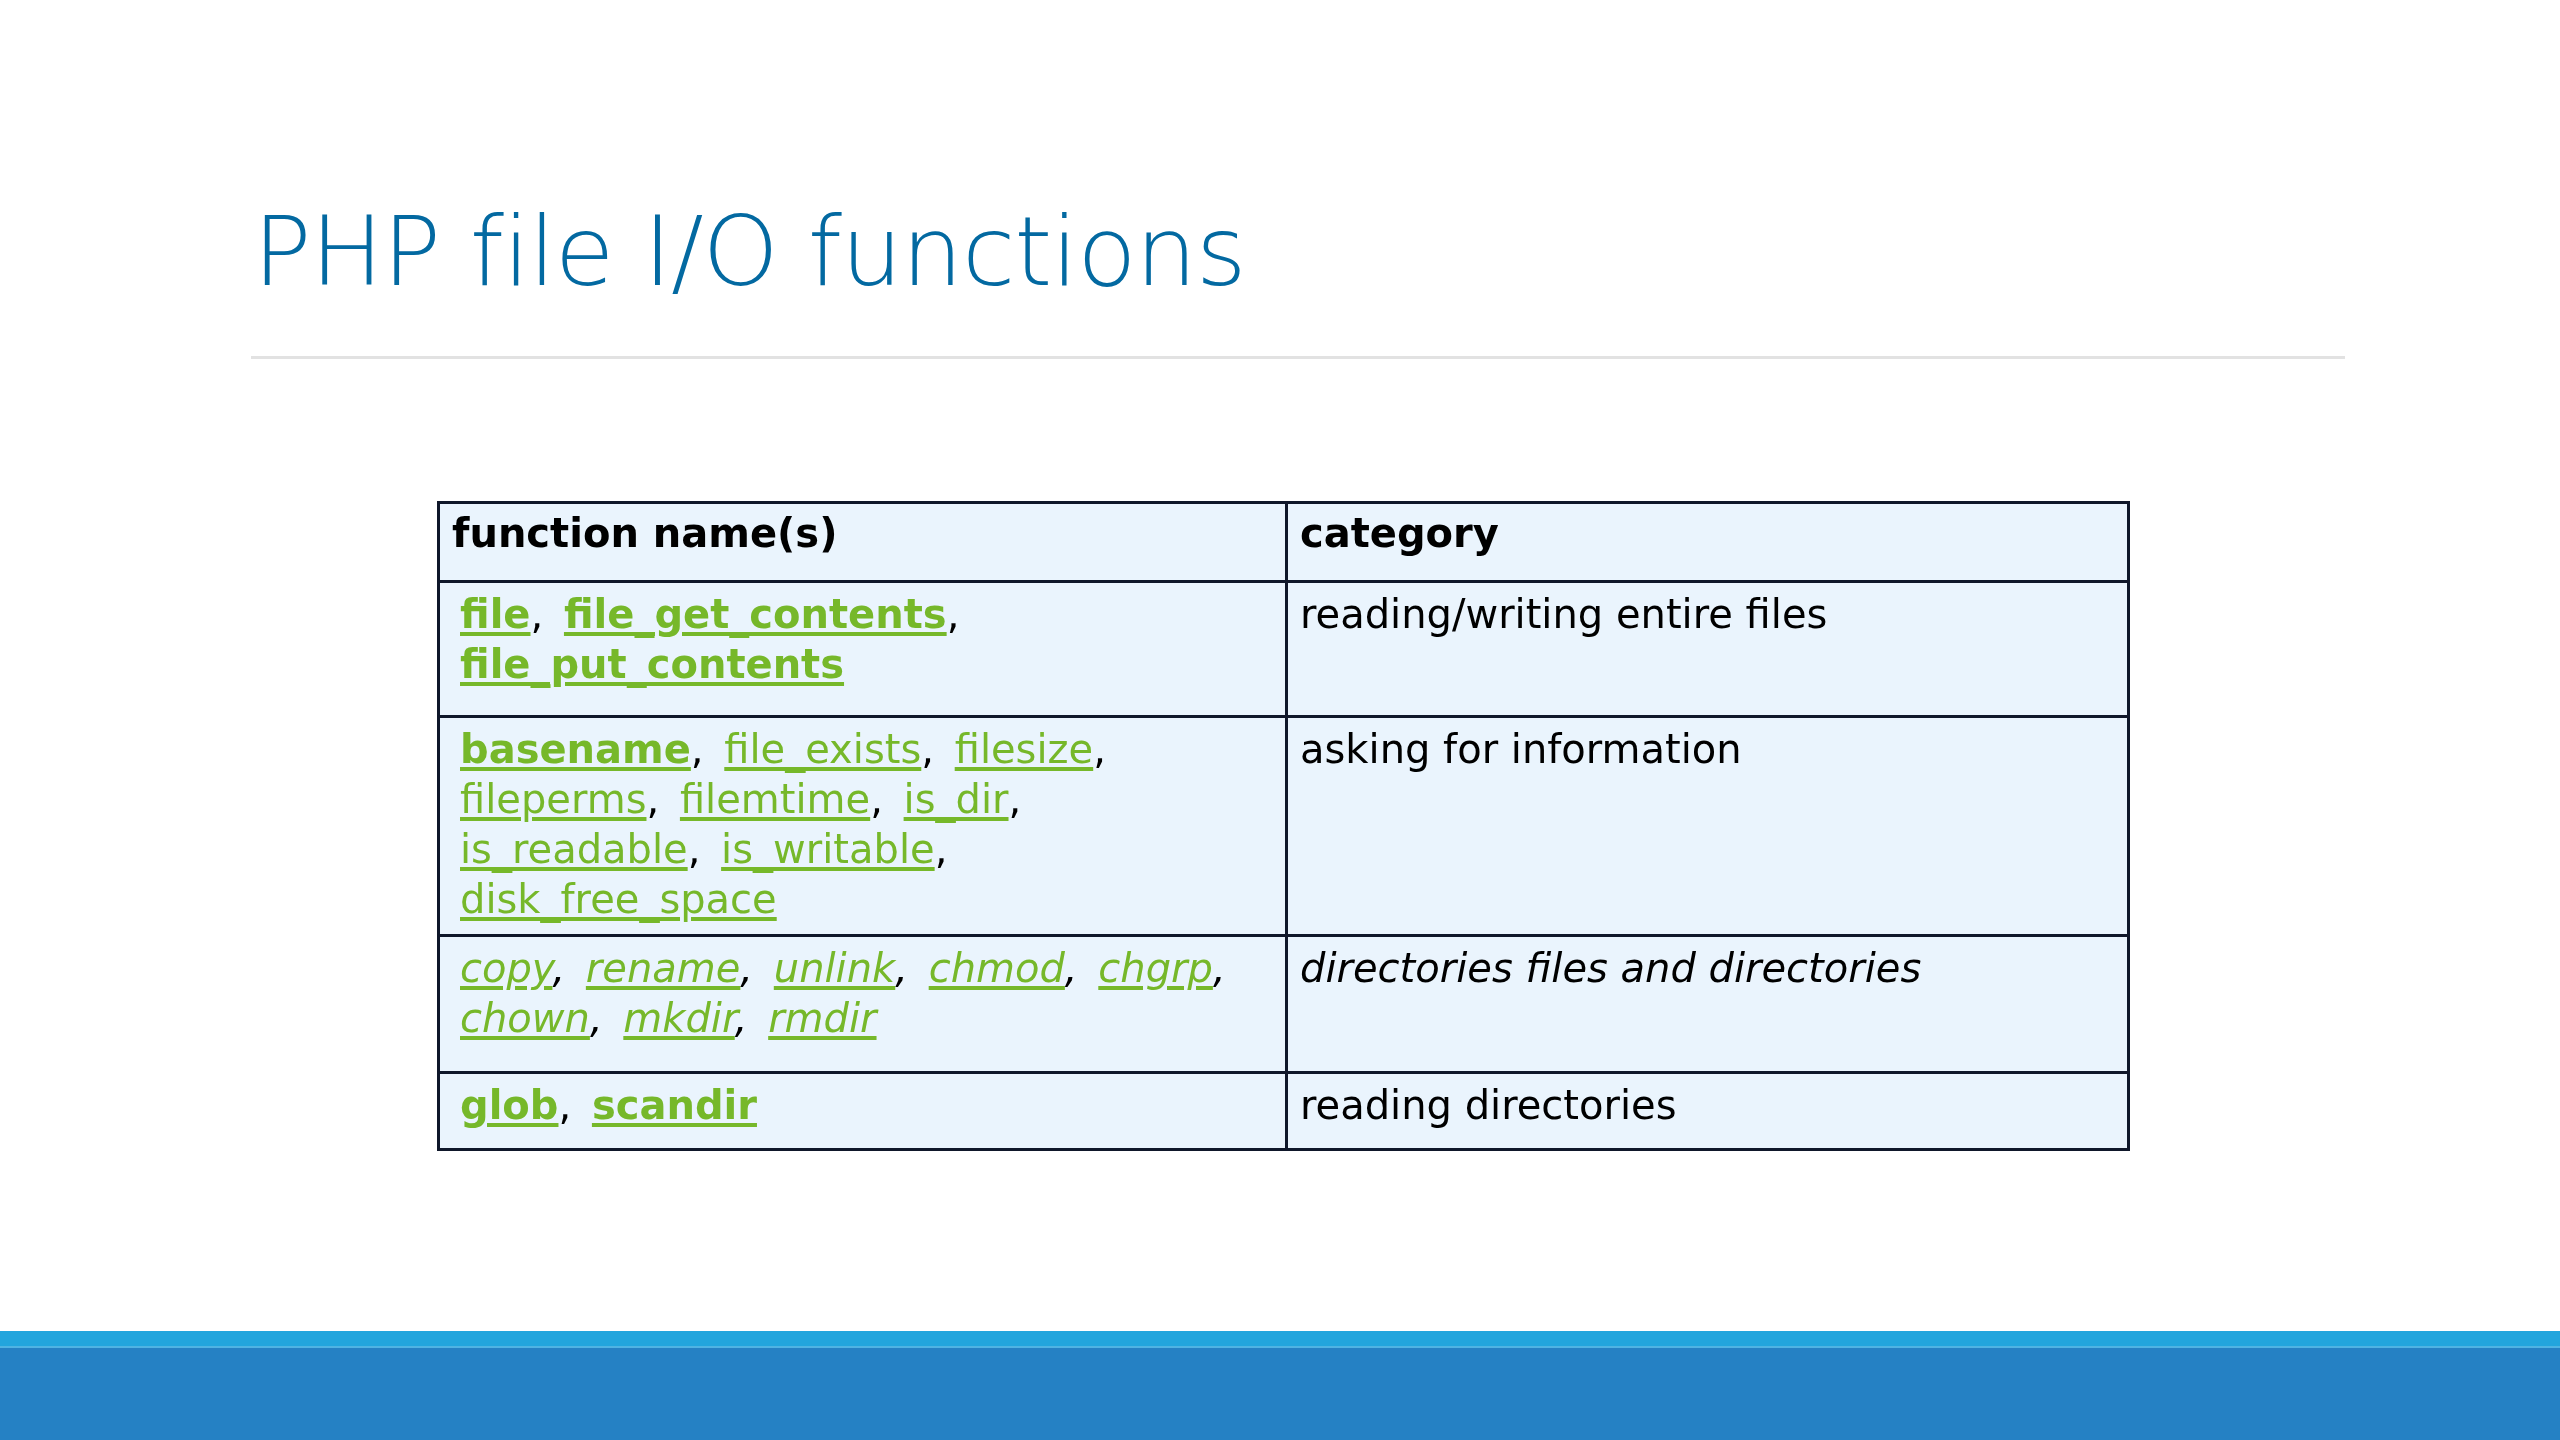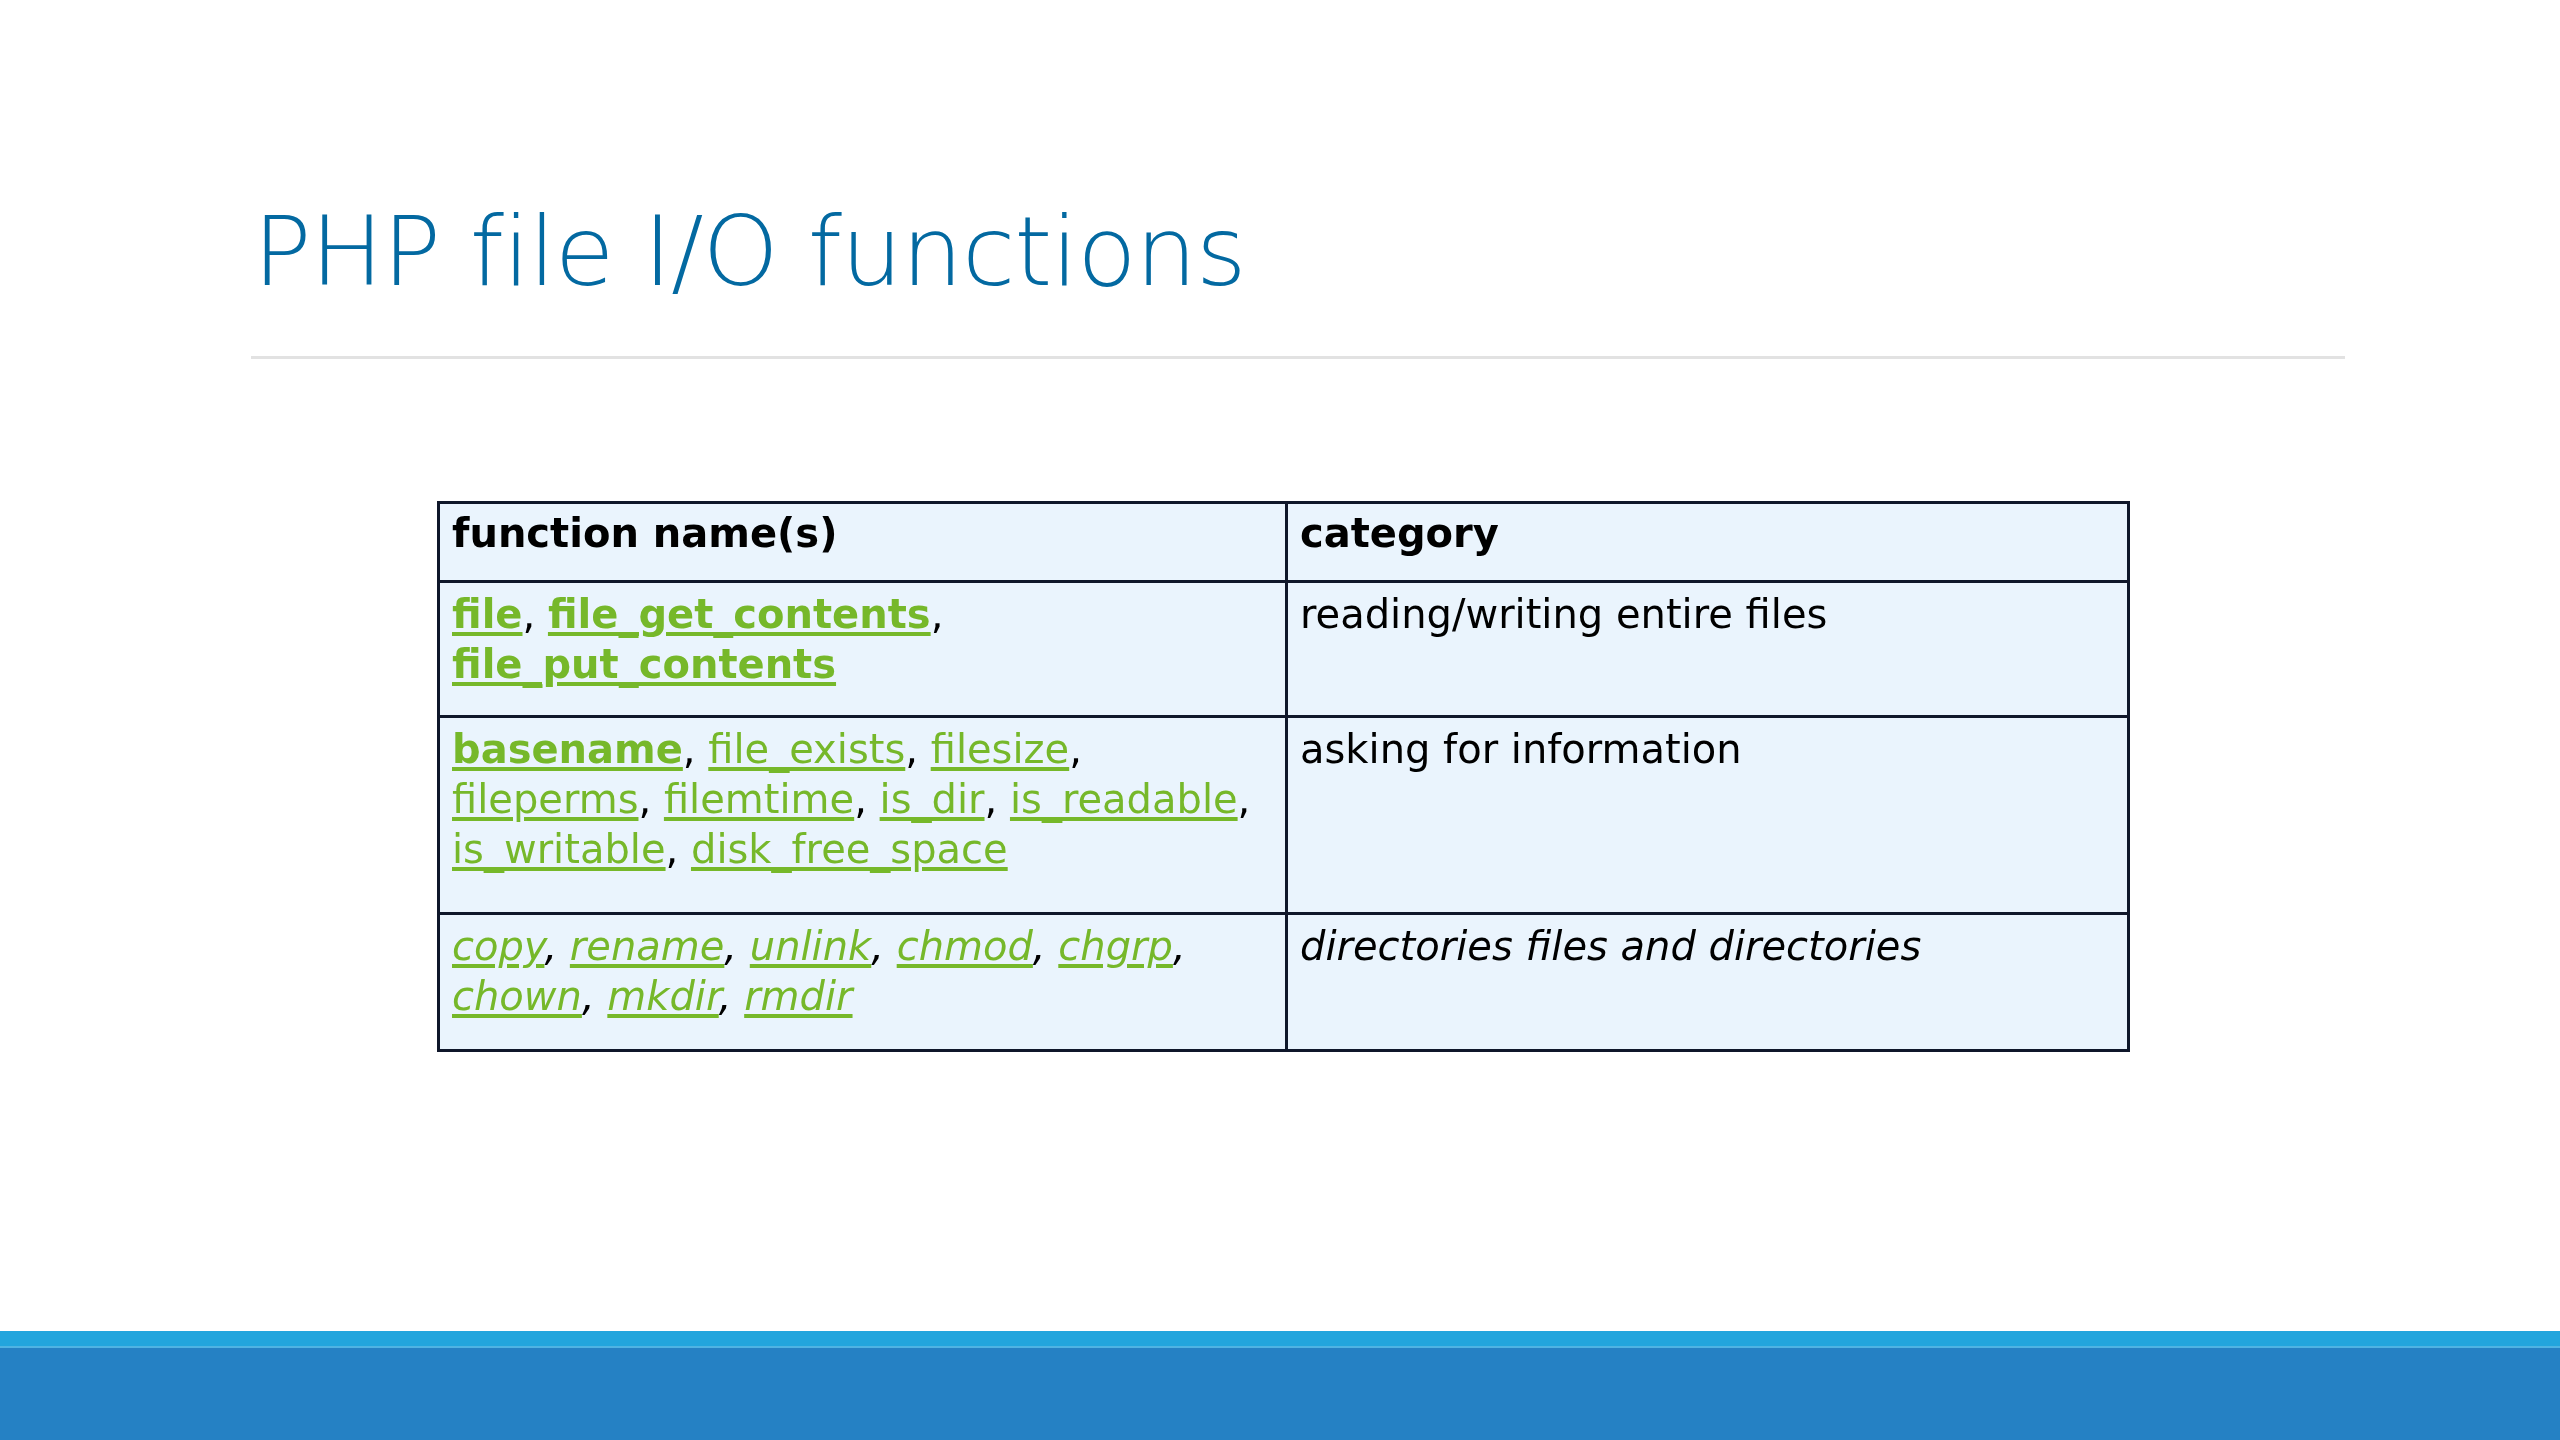--- a/index.html
+++ b/index.html
@@ -84,20 +84,21 @@
   tr.r3 td { height: 118px; font-style: italic; }
   tr.r4 td { height: 58px; }
 
   
   .fn {
     color: #76b82a;
     text-decoration: underline;
     text-decoration-color: #76b82a;
     text-underline-offset: 4px;
     white-space: nowrap;
+    margin-left: 8px;
   }
   .fn.b { font-weight: bold; }
   .sep { color: #000000; }
 
   
   #band-light {
     position: absolute;
     left: 0;
     top: 1331px;
     width: 2560px;
@@ -145,18 +146,22 @@
       <td class="cat-cell">reading/writing entire files</td>
     </tr>
     <tr class="r2">
       <td class="fn-cell"><span class="fn b">basename</span><span class="sep">, </span><span class="fn">file_exists</span><span class="sep">, </span><span class="fn">filesize</span><span class="sep">, </span><span class="fn">fileperms</span><span class="sep">, </span><span class="fn">filemtime</span><span class="sep">, </span><span class="fn">is_dir</span><span class="sep">, </span><span class="fn">is_readable</span><span class="sep">, </span><span class="fn">is_writable</span><span class="sep">, </span><span class="fn">disk_free_space</span></td>
       <td class="cat-cell">asking for information</td>
     </tr>
     <tr class="r3">
       <td class="fn-cell"><span class="fn">copy</span><span class="sep">, </span><span class="fn">rename</span><span class="sep">, </span><span class="fn">unlink</span><span class="sep">, </span><span class="fn">chmod</span><span class="sep">, </span><span class="fn">chgrp</span><span class="sep">, </span><span class="fn">chown</span><span class="sep">, </span><span class="fn">mkdir</span><span class="sep">, </span><span class="fn">rmdir</span></td>
       <td class="cat-cell">directories files and directories</td>
     </tr>
+    <tr class="r4">
+      <td class="fn-cell"><span class="fn b">glob</span><span class="sep">, </span><span class="fn b">scandir</span></td>
+      <td class="cat-cell">reading directories</td>
+    </tr>
   </tbody>
 </table>
 
 <div id="band-light"></div>
 <div id="band-hairline"></div>
 <div id="band-dark"></div>
 
 </body></html>

